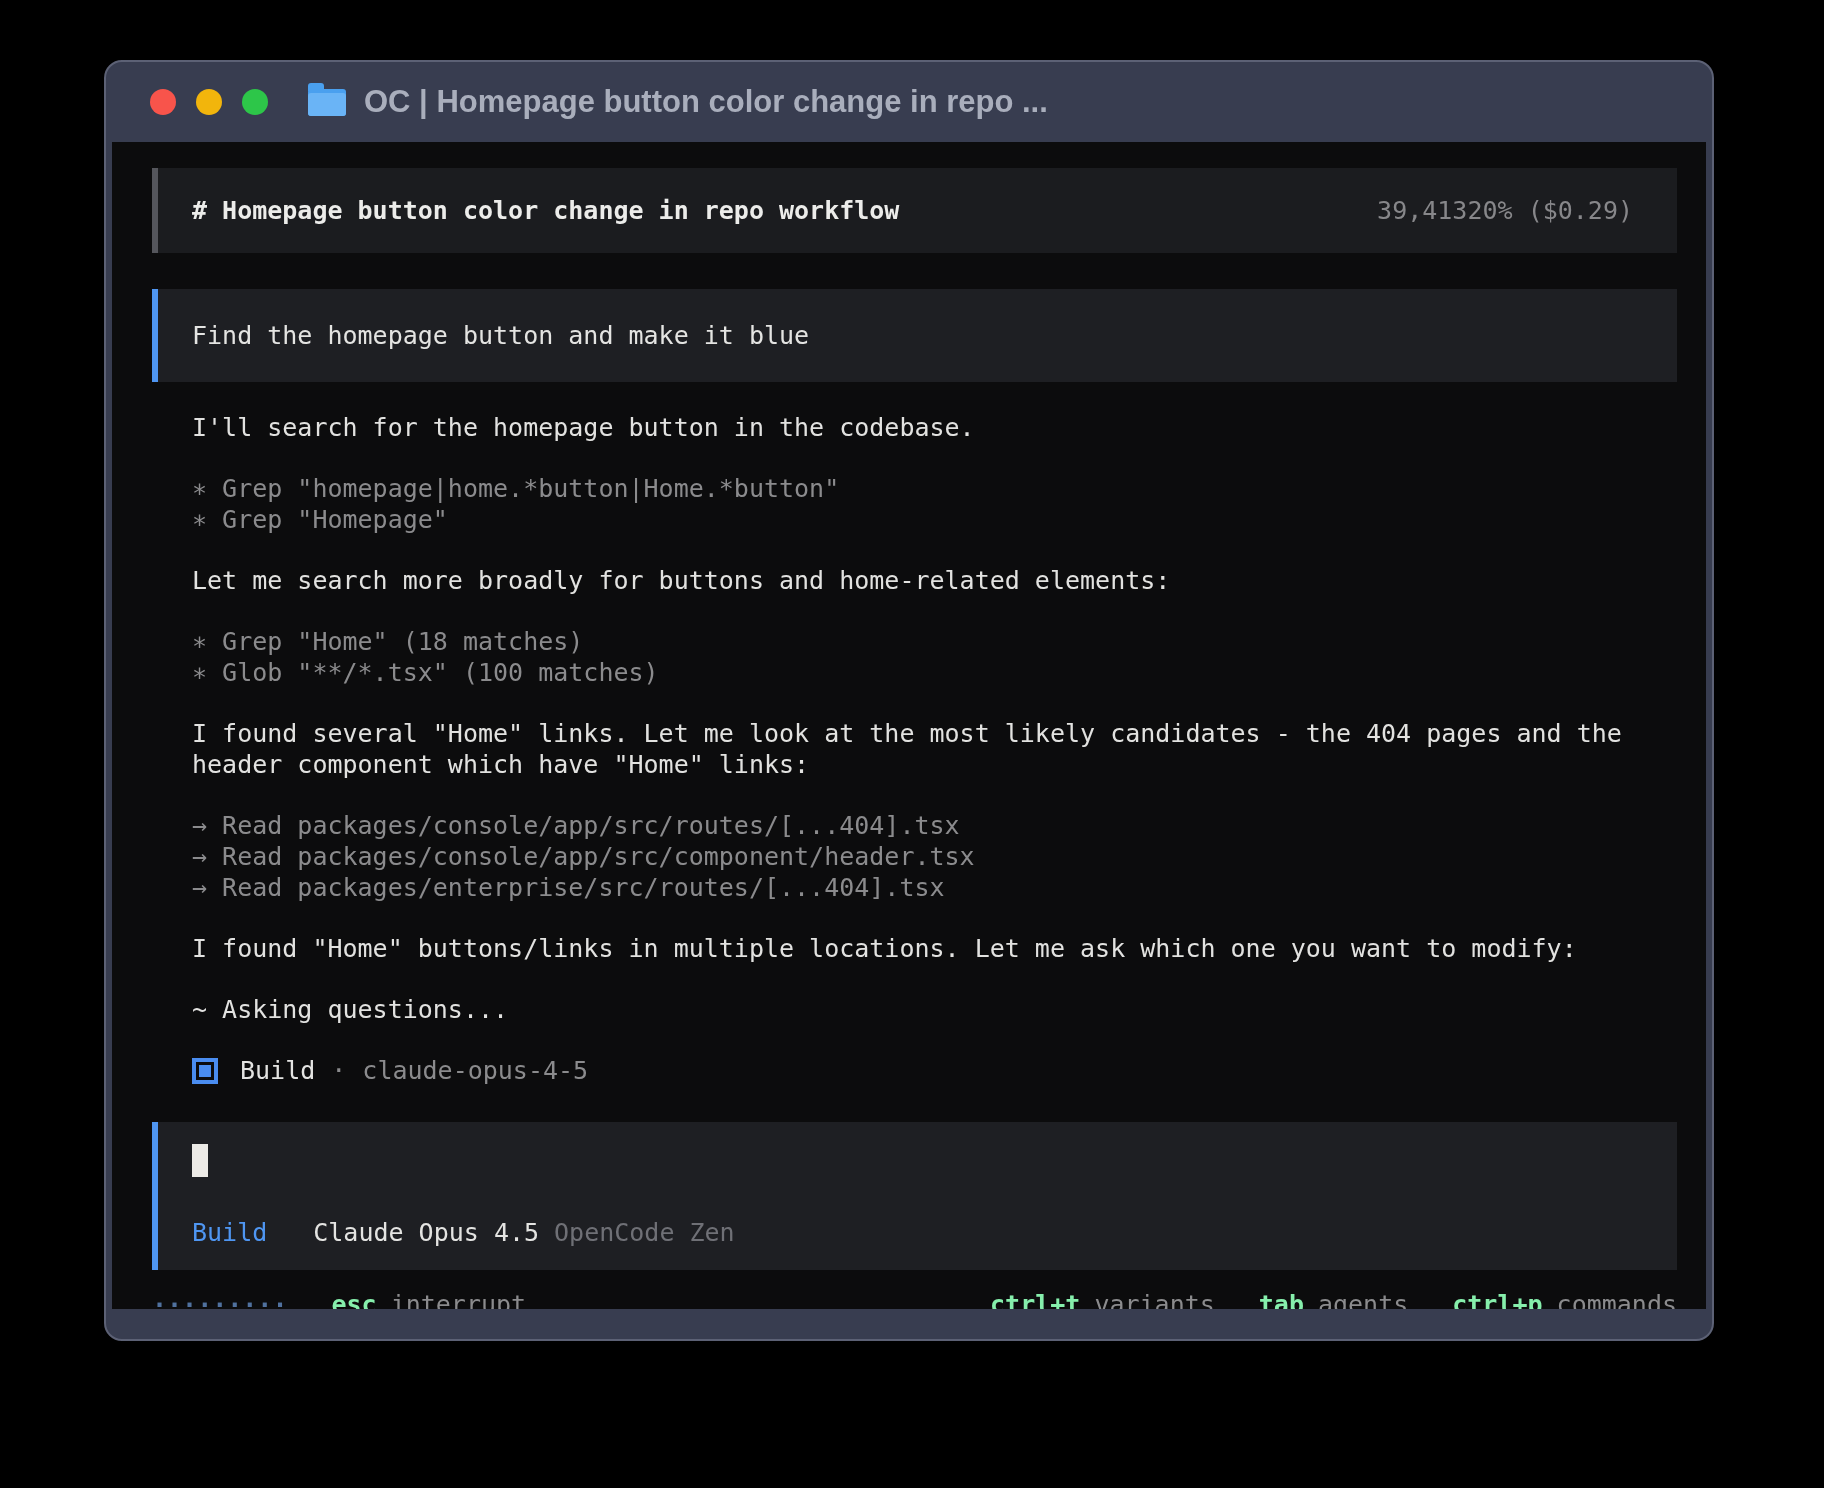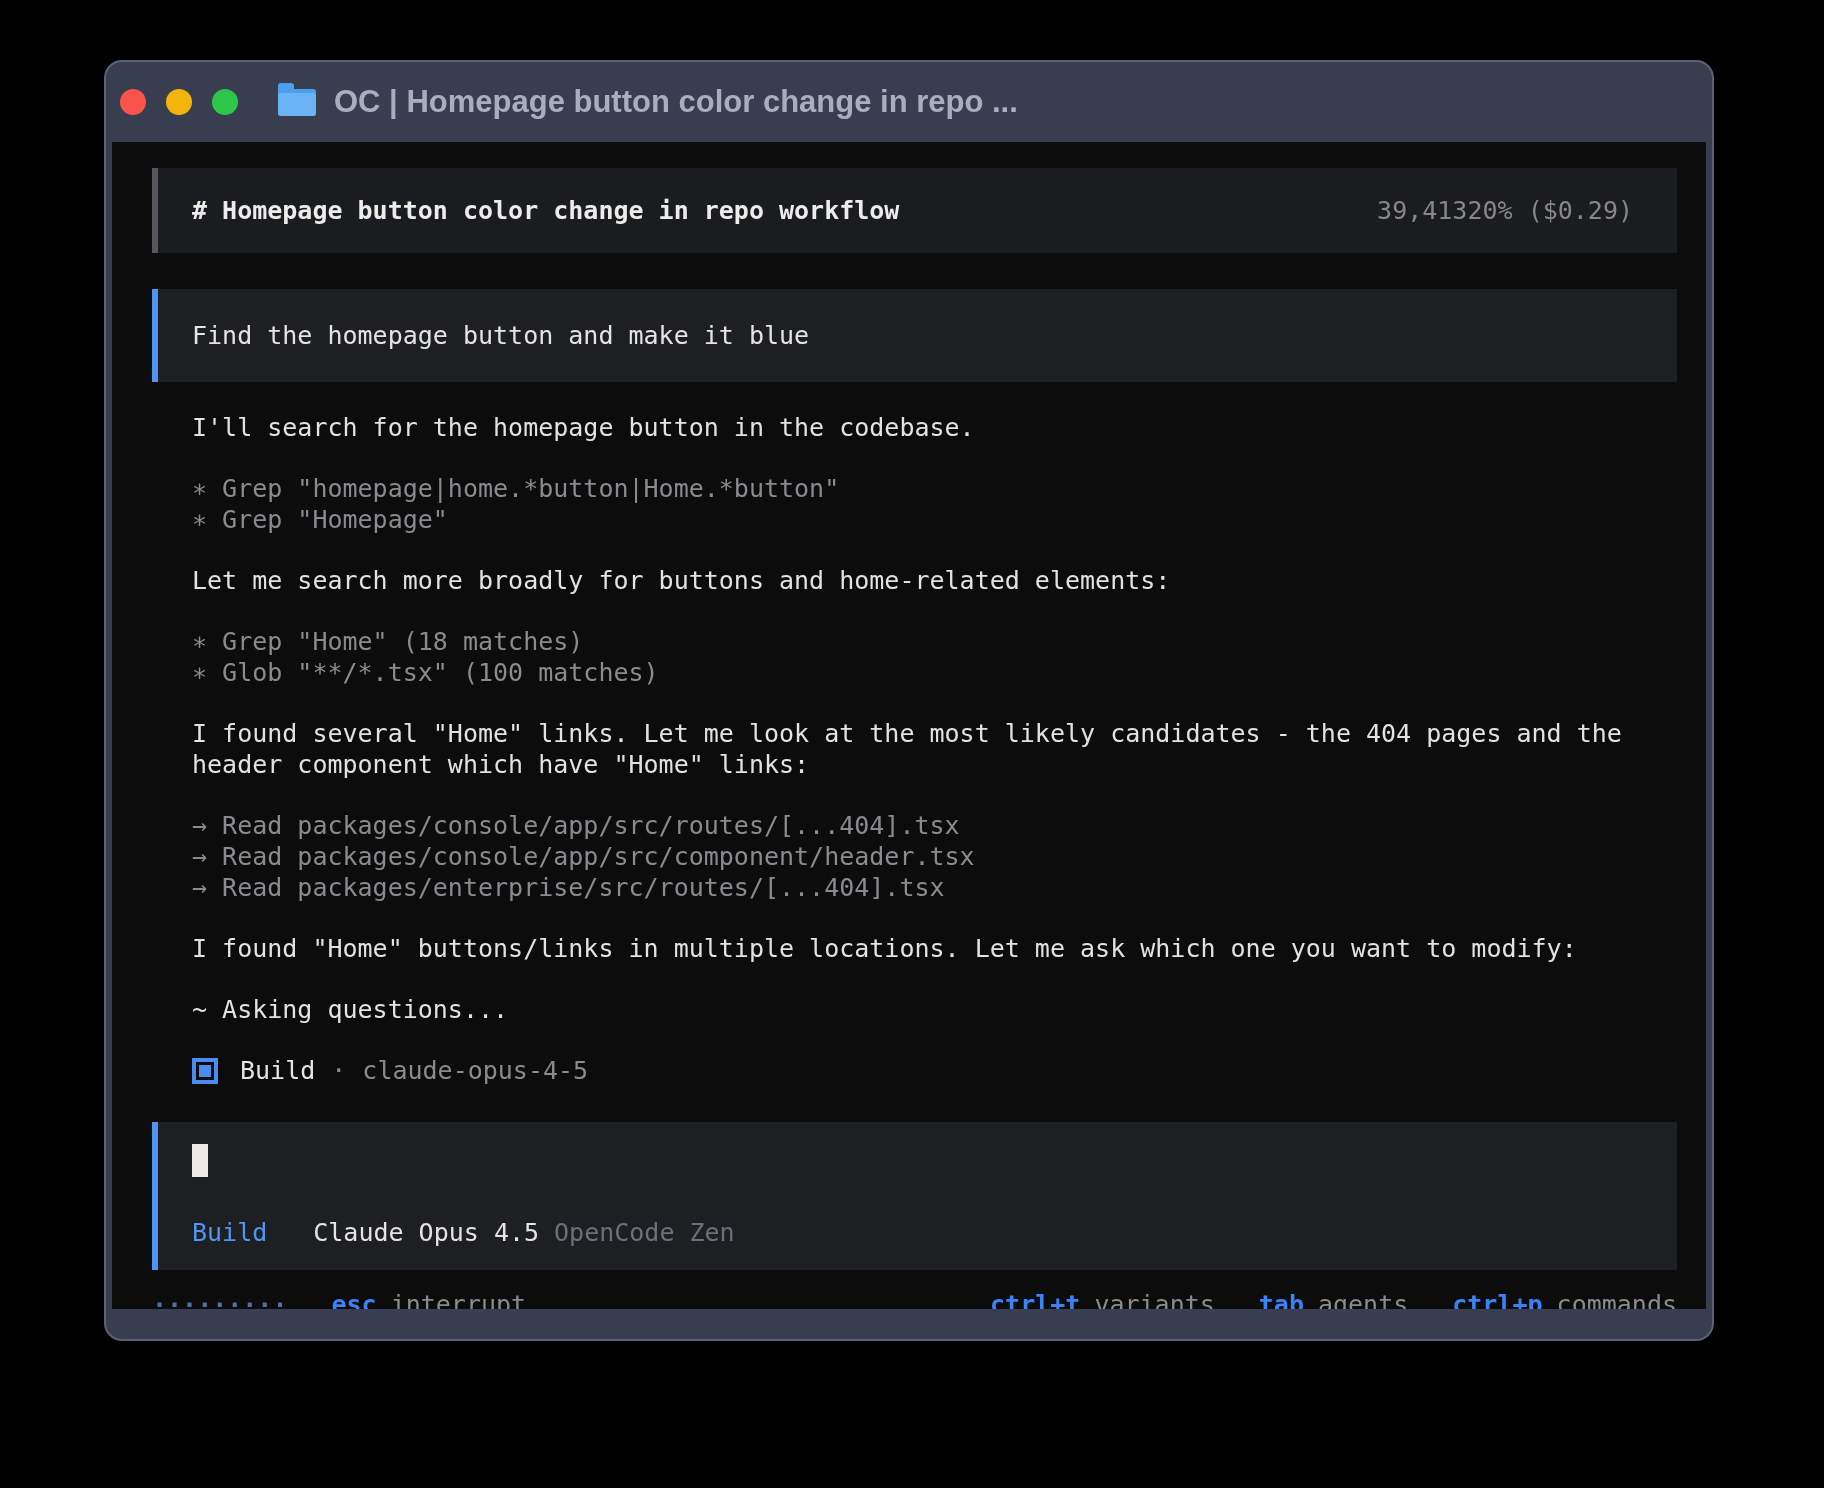--- a/index.html
+++ b/index.html
@@ -15,21 +15,21 @@
     width: 1610px; height: 1281px;
     background: #383d50;
     border: 2px solid #5c6175;
     border-radius: 18px;
     overflow: hidden;
   }
   .titlebar {
     height: 80px;
     display: flex;
     align-items: center;
-    padding-left: 14px;
+    padding-left: 44px;
   }
   .traffic { display: flex; gap: 20px; align-items: center; }
   .light { width: 26px; height: 26px; border-radius: 50%; display: inline-block; }
   .light.red    { background: #f8544b; }
   .light.yellow { background: #f2b50c; }
   .light.green  { background: #2dc649; }
   .folder-icon {
     position: relative;
     width: 38px; height: 27px;
     background: #4aa0ef;
@@ -137,21 +137,21 @@
     align-items: center;
     white-space: nowrap;
   }
   .sb-left, .sb-right { display: flex; align-items: center; }
   .spinner-dots {
     color: #50719e;
     font-weight: bold;
     letter-spacing: 0;
   }
   .hint { display: flex; align-items: center; }
-  .hint .key { color: #3b82f6; font-weight: bold; }
+  .hint .key { color: #86efac; font-weight: bold; }
   .hint .label { color: #8b8b8d; margin-left: 14px; }
   .sb-left .hint { margin-left: 44px; }
   .sb-right .hint { margin-left: 44px; justify-content: center; }
   .sb-right .hint:first-child { margin-left: 0; }
 </style>
 </head>
 <body>
 
 <div class="window">
 

